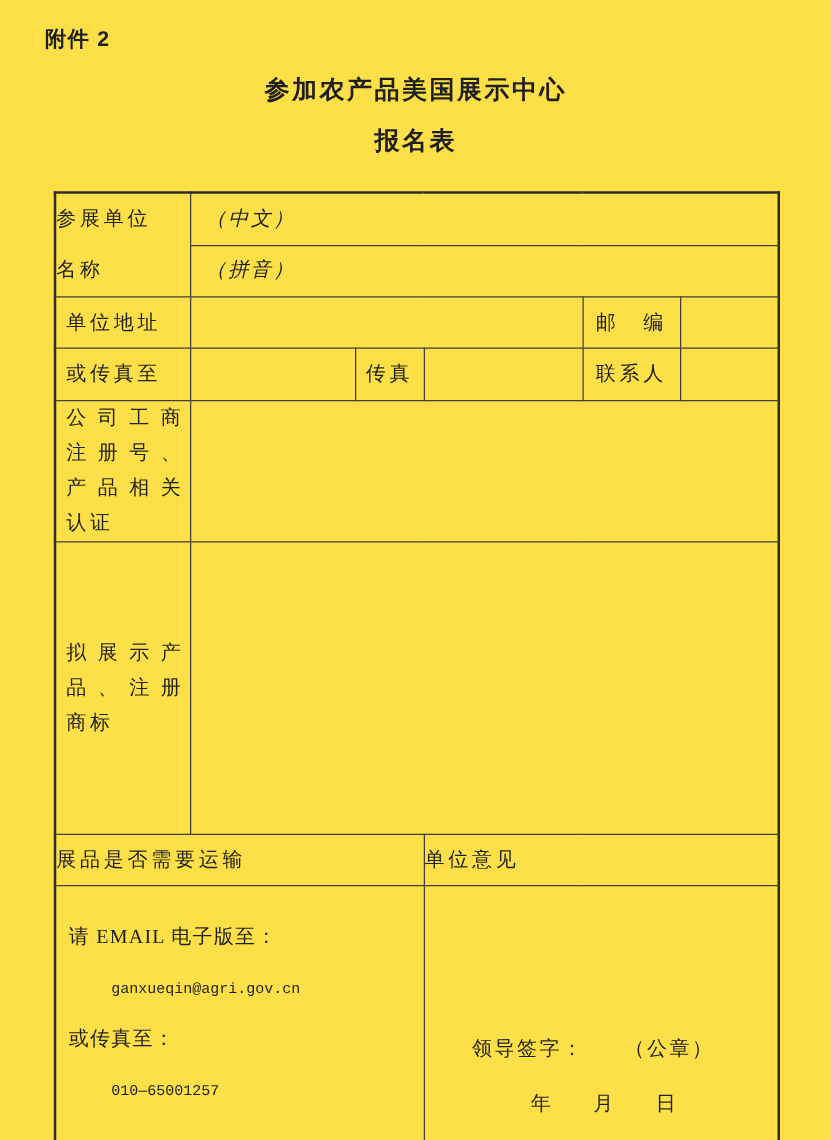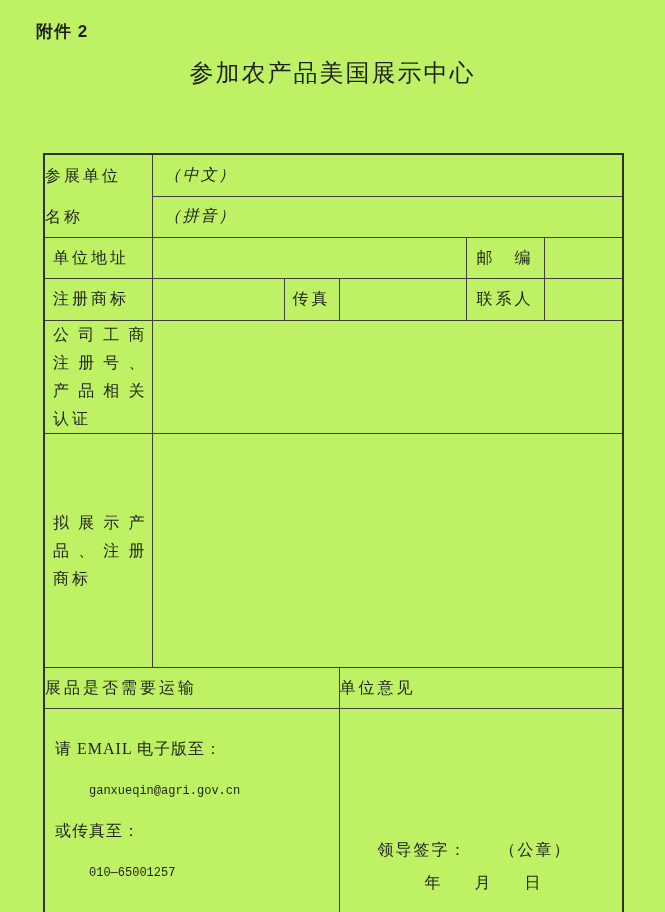--- a/index.html
+++ b/index.html
@@ -1,21 +1,21 @@
 <!DOCTYPE html>
 <html><head>
 <meta charset="utf-8">
 <style>
   * { margin: 0; padding: 0; box-sizing: border-box; }
   html, body { background: #e8e8e8; }
   .page {
     position: relative;
     width: 665px;
     height: 912px;
-    background: #bef264;
+    background: #fde047;
     color: #1f1f1f;
     font-family: "Liberation Serif", "DejaVu Serif", serif;
     overflow: hidden;
   }
   .attachment {
     position: absolute;
     left: 36px;
     top: 20px;
     font-size: 17px;
     font-weight: 700;
@@ -24,22 +24,22 @@
   }
   .title-block {
     position: absolute;
     left: 0;
     top: 52px;
     width: 100%;
     text-align: center;
     font-family: "Liberation Sans", "DejaVu Sans", sans-serif;
   }
   .title-line {
-    font-size: 24px;
-    font-weight: 400;
+    font-size: 20px;
+    font-weight: 700;
     letter-spacing: 2px;
     line-height: 41px;
   }
   table.form {
     position: absolute;
     left: 43px;
     top: 153px;
     width: 579px;
     border-collapse: collapse;
     table-layout: fixed;
@@ -80,38 +80,39 @@
   .sign-cell { vertical-align: bottom !important; padding-bottom: 16px; }
   .sign-line {
     display: flex;
     align-items: center;
     padding-left: 38px;
     letter-spacing: 2px;
     height: 26px;
   }
   .sign-line .seal { margin-left: 32px; }
   .date-line {
-    margin-top: 7px;
+    margin-top: 18px;
     padding-left: 85px;
     word-spacing: 28px;
     letter-spacing: 1px;
     height: 26px;
     display: flex;
     align-items: center;
   }
 </style>
 </head>
 <body>
 
 <div class="page">
 
   <div class="attachment">附件 2</div>
 
   <div class="title-block">
     <div class="title-line">参加农产品美国展示中心</div>
+    <div class="title-line">报名表</div>
   </div>
 
   <table class="form">
     <colgroup>
       <col style="width:108px">
       <col style="width:132px">
       <col style="width:55px">
       <col style="width:127px">
       <col style="width:78px">
       <col style="width:79px">
@@ -133,21 +134,21 @@
       </tr>
       <tr style="height:41px">
         <td class="lab pl">单位地址</td>
         <td colspan="3"></td>
         <td class="lab center postal">
           <span>邮 编</span>
         </td>
         <td></td>
       </tr>
       <tr style="height:42px">
-        <td class="lab pl">注册商标</td>
+        <td class="lab pl">或传真至</td>
         <td></td>
         <td class="lab center">传真</td>
         <td></td>
         <td class="lab center">联系人</td>
         <td></td>
       </tr>
       <tr style="height:88px">
         <td class="lab just">公司工商注册号、产品相关认证</td>
         <td colspan="5"></td>
       </tr>

